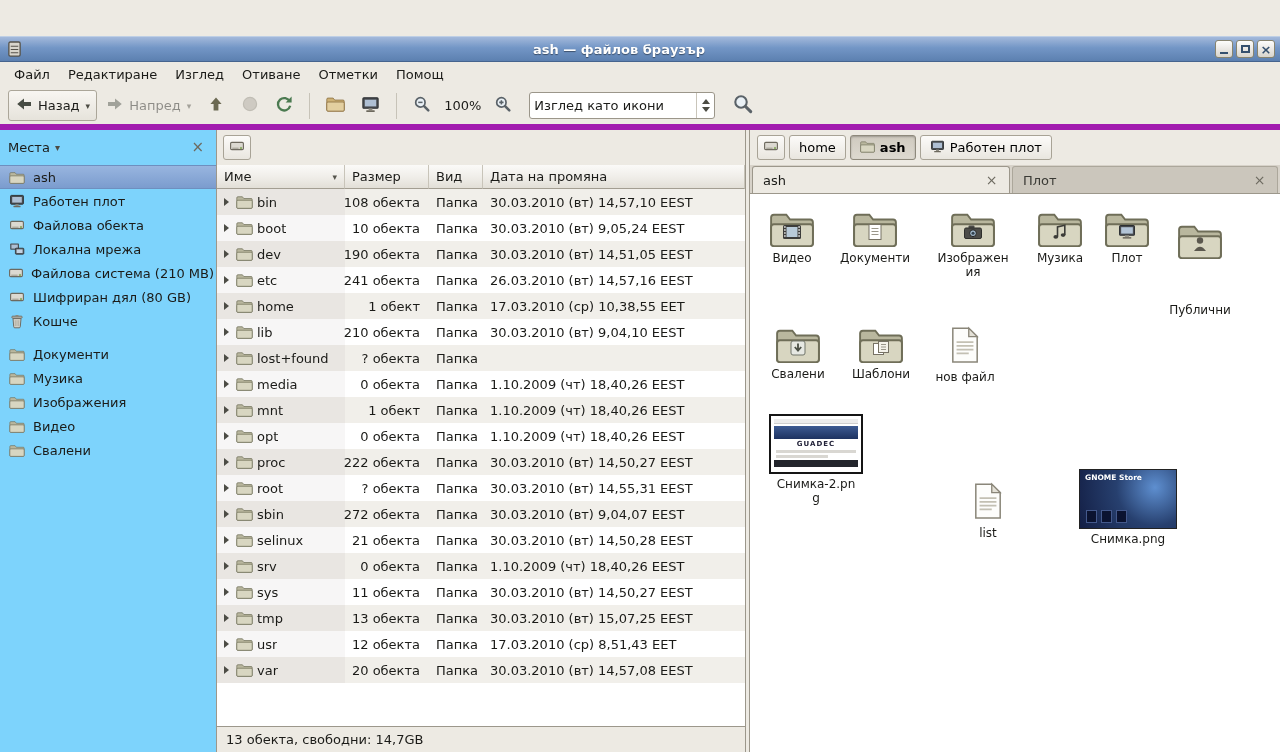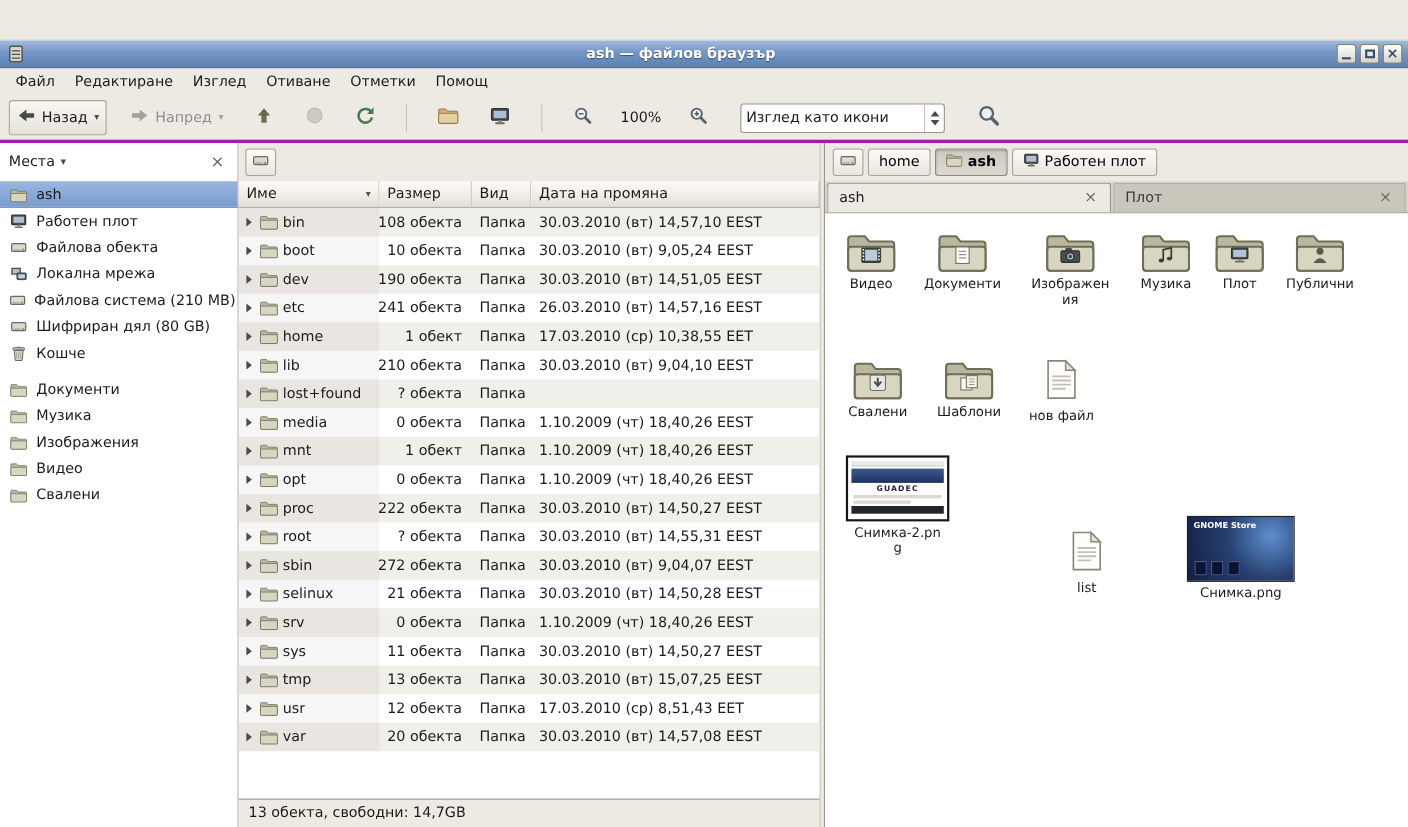--- a/index.html
+++ b/index.html
@@ -18,41 +18,41 @@
     border-radius:3px;display:flex;align-items:center;justify-content:center;color:#35506E;cursor:default;}
   .glyph-min{width:8px;height:2px;background:#35506E;margin-top:8px;}
   .glyph-max{width:9px;height:8px;border:2px solid #35506E;}
   .glyph-close{font-size:13px;font-weight:bold;line-height:1;}
 
   
   .menubar{height:25px;display:flex;align-items:center;padding:0 5px;flex:0 0 auto;}
   .menu-item{padding:3px 9px;}
 
   
-  .toolbar{height:43px;border-bottom:3px solid #a21caf;display:flex;align-items:center;padding:0 8px;gap:14px;flex:0 0 auto;}
+  .toolbar{height:43px;border-bottom:6px solid #a21caf;display:flex;align-items:center;padding:0 8px;gap:2px;flex:0 0 auto;}
   .tbtn{background:transparent;border:1px solid transparent;border-radius:3px;display:flex;align-items:center;
     gap:5px;padding:4px 6px;font-size:13px;color:#1b1b18;}
   .tbtn.framed{background:linear-gradient(#F8F6F2,#E6E3DB);border-color:#ABA699;}
   .tbtn.disabled{opacity:.45;}
   .dda{font-size:9px;color:#4c4c44;margin-left:1px;}
   .tsep{width:1px;height:26px;background:#C7C3B8;margin:0 7px;}
   .zoom{padding:0 4px;}
   .combo{height:27px;min-width:186px;background:#fff;border:1px solid #9B968A;border-radius:3px;
     display:flex;align-items:center;margin:0 8px;}
   .combo-label{flex:1;padding:0 4px;white-space:nowrap;}
   .combo-spin{width:18px;height:100%;border-left:1px solid #C9C5BA;display:flex;flex-direction:column;
     align-items:center;justify-content:center;}
   .spin-up{width:0;height:0;border-left:4px solid transparent;border-right:4px solid transparent;border-bottom:5px solid #4c4c44;}
   .spin-dn{width:0;height:0;border-left:4px solid transparent;border-right:4px solid transparent;border-top:5px solid #4c4c44;margin-top:3px;}
 
   
   .main{flex:1;display:flex;min-height:0;}
 
   
-  .sidebar{width:217px;flex:0 0 auto;border-right:1px solid #9C978B;display:flex;flex-direction:column;background:#ffffff;}
+  .sidebar{width:217px;flex:0 0 auto;border-right:1px solid #9C978B;display:flex;flex-direction:column;background:#7dd3fc;}
   .side-head{height:35px;display:flex;align-items:center;padding:0 8px;gap:5px;}
   .side-chev{font-size:10px;color:#4c4c44;}
   .side-close{margin-left:auto;color:#6d6a60;font-size:15px;line-height:1;padding:0 4px;}
   .side-item{height:24px;display:flex;align-items:center;gap:7px;padding:0 6px 0 8px;white-space:nowrap;}
   .side-item.selected{background:linear-gradient(#98B5DF,#7B9CCE);border-top:1px solid #6E8FBF;border-bottom:1px solid #6E8FBF;}
   .side-icon{width:18px;display:flex;justify-content:center;}
   .side-sep{height:9px;}
 
   
   .listpane{width:529px;flex:0 0 auto;display:flex;flex-direction:column;background:#fff;border-right:1px solid #9C978B;}
@@ -806,21 +806,21 @@
                 <svg width="17" height="15" viewBox="0 0 16 14">
                   <rect x="1" y="1" width="14" height="9" rx="1" fill="#4c5055" stroke="#2c2f33"></rect>
                   <rect x="2.5" y="2.5" width="11" height="6" fill="#b3c4d6"></rect>
                   <rect x="6" y="10" width="4" height="1.6" fill="#8e8b81"></rect>
                   <rect x="4" y="11.8" width="8" height="1.4" fill="#6d695e"></rect>
                 </svg>
               </span>
             </div>
             <div class="ilabel">Плот</div>
           </div>
-          <div class="icell" style="left: 408px; top: 16px;">
+          <div class="icell" style="left: 408px; top: 28px; gap: 40px;">
             <div class="ifolder">
               <svg width="46" height="38" viewBox="0 0 48 40">
                 <path d="M2 35 V8 Q2 5 5 5 h13 l4 5 h21 q3 0 3 3 v22 q0 3 -3 3 H5 q-3 0 -3 -3 z" fill="#b9b79e" stroke="#6f6e58" stroke-width="2"></path>
                 <path d="M2 35 V18 q0 -3 3 -3 h38 q3 0 3 3 v17 q0 3 -3 3 H5 q-3 0 -3 -3 z" fill="#d8d6c1" stroke="#6f6e58" stroke-width="2"></path>
               </svg>
               <span class="emblem">
                 <svg width="15" height="16" viewBox="0 0 15 16">
                   <circle cx="7.5" cy="4.5" r="3.2" fill="#5b584e"></circle>
                   <path d="M1.5 15 q6 -8.5 12 0 z" fill="#5b584e"></path>
                 </svg>

